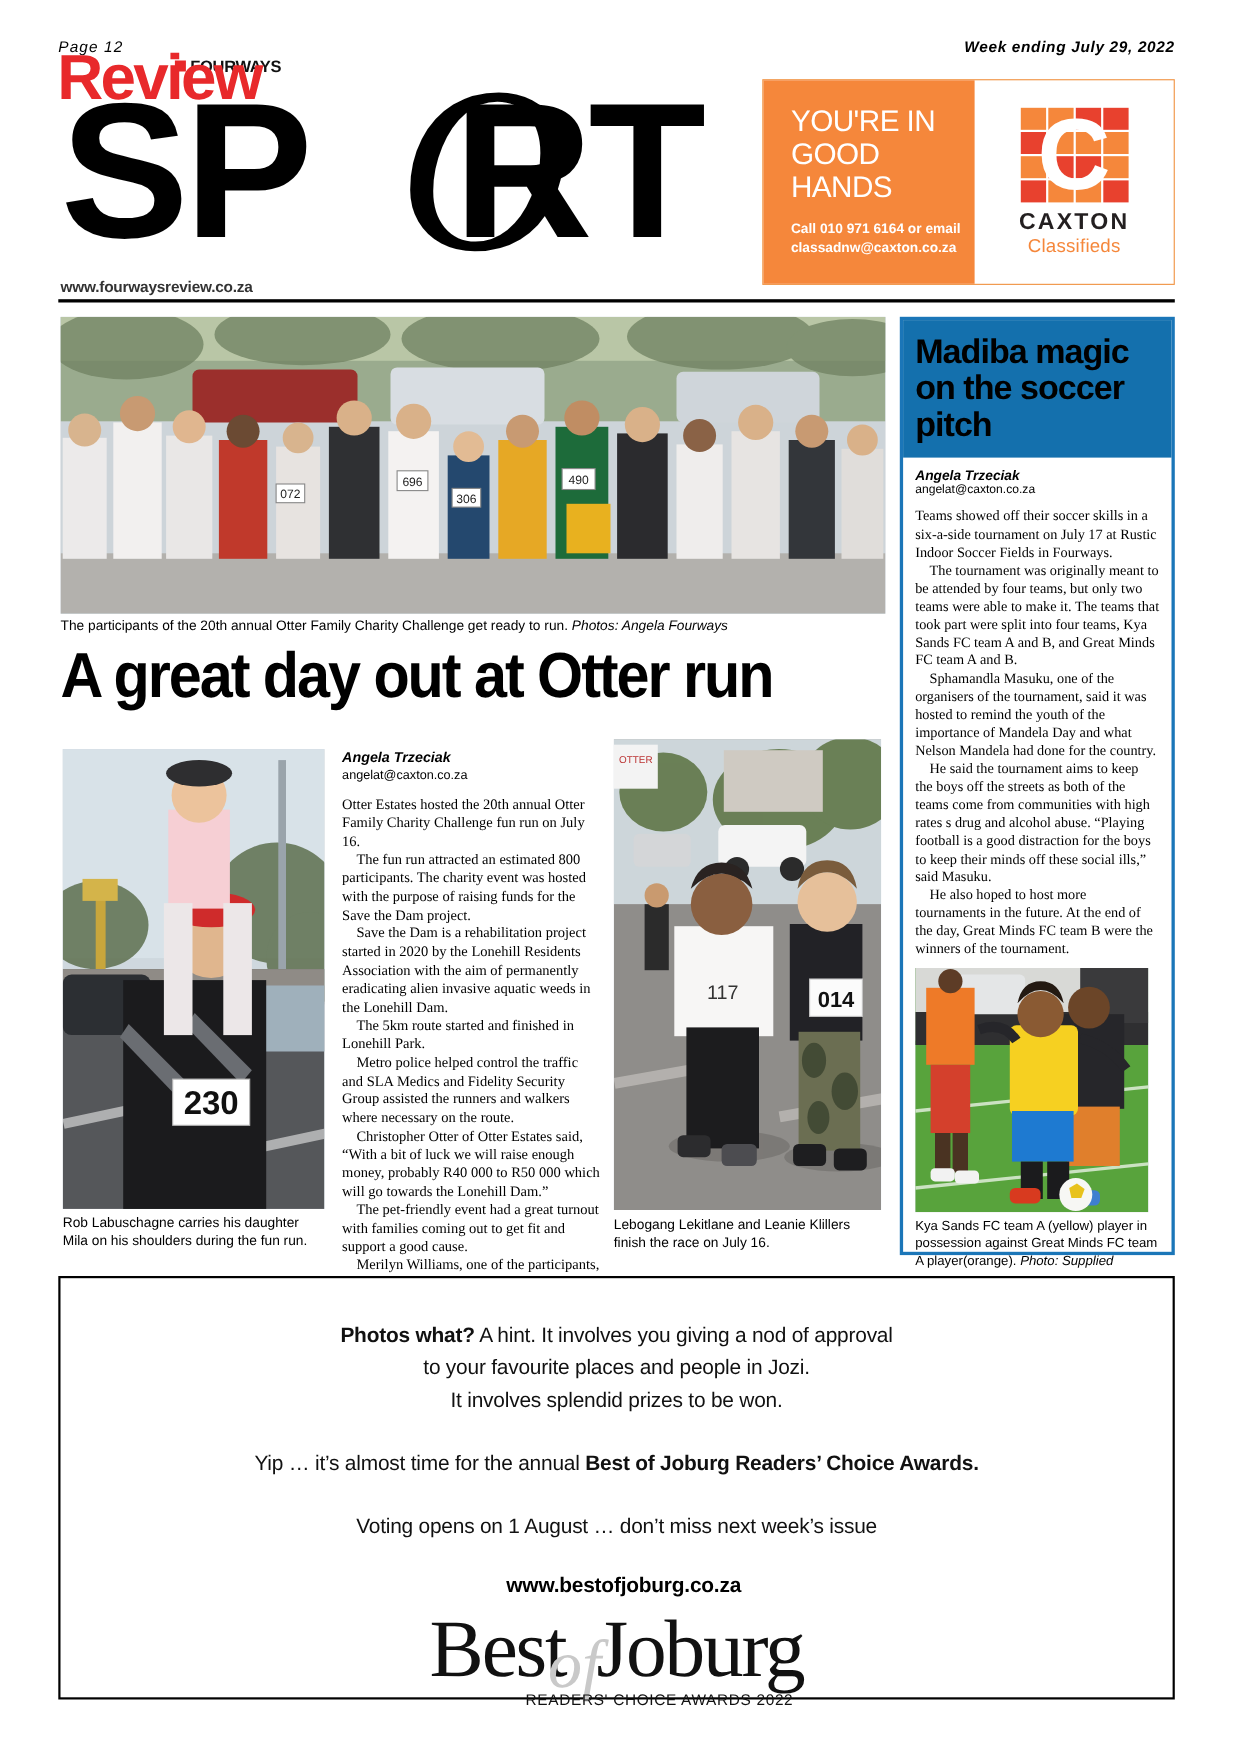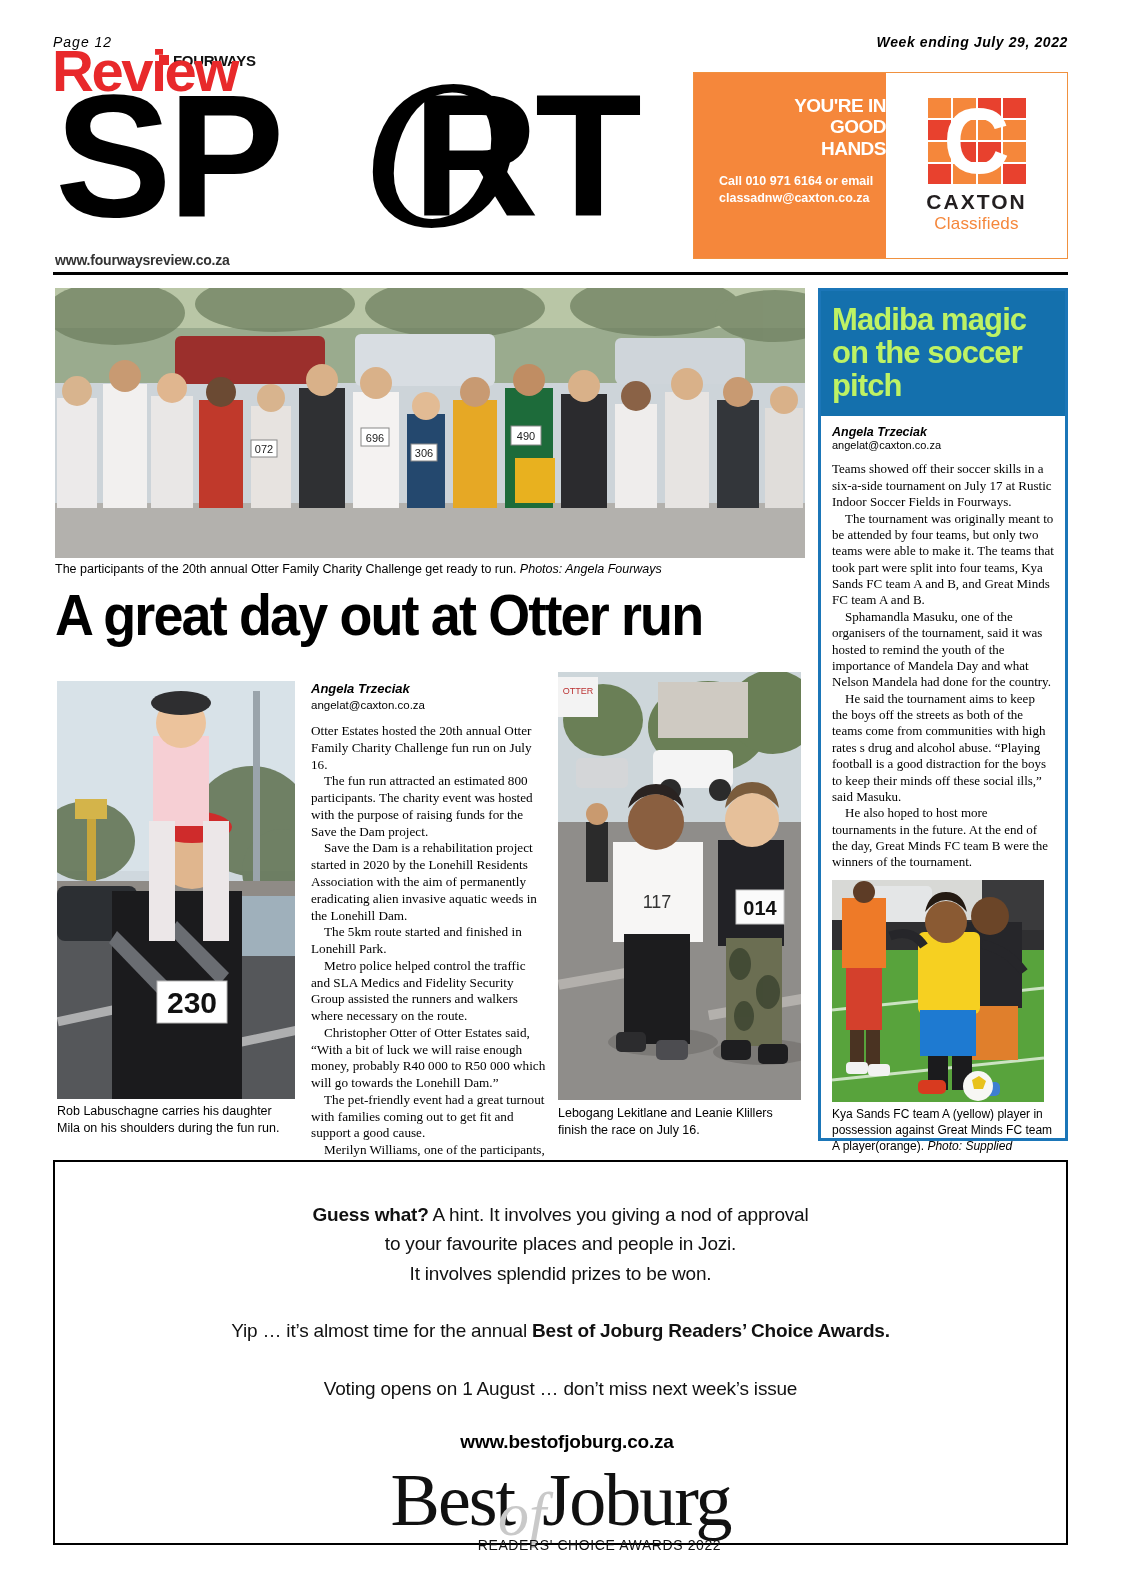--- a/index.html
+++ b/index.html
@@ -20,21 +20,21 @@
   .sportwrap{position:absolute;left:55px;top:88px;height:170px;width:640px;}
   .sport-letters{position:absolute;left:0;top:-20px;font-family:"Liberation Sans",sans-serif;font-weight:bold;font-size:175px;letter-spacing:-4px;line-height:1;color:#000;}
   .sport-o{position:absolute;left:307px;top:-42px;font-family:"Liberation Serif",serif;font-style:italic;font-size:215px;line-height:1;color:#000;}
 
   .siteurl{position:absolute;left:55px;top:252px;font-size:14px;font-weight:bold;letter-spacing:-.2px;color:#333;}
   .hdr-rule{position:absolute;left:53px;top:272px;width:1015px;height:3px;background:#000;}
 
   
   .caxton{position:absolute;left:693px;top:72px;width:373px;height:185px;border:1px solid #f0913f;display:flex;background:#fff;}
   .cax-left{width:192px;background:#f5873b;color:#fff;padding:22px 0 0 25px;box-sizing:border-box;}
-  .cax-left .l1{font-size:19px;font-weight:bold;line-height:1.12;letter-spacing:-.5px;text-align:right;}
+  .cax-left .l1{font-size:27px;font-weight:normal;line-height:1.12;letter-spacing:-.5px;}
   .cax-left .l2{margin-top:14px;font-size:12.5px;font-weight:bold;line-height:1.35;}
   .cax-right{flex:1;display:flex;flex-direction:column;align-items:center;justify-content:center;}
   .cax-grid{width:98px;height:86px;display:grid;grid-template-columns:repeat(4,1fr);grid-template-rows:repeat(4,1fr);gap:2px;position:relative;}
   .cax-grid i{display:block;}
   .cax-c-letter{position:absolute;left:0;top:0;width:98px;height:86px;display:flex;align-items:center;justify-content:center;font-family:"Liberation Sans",sans-serif;font-weight:bold;font-size:92px;line-height:1;color:#fff;-webkit-text-stroke:0;}
   .cax-name{margin-top:6px;font-size:21px;font-weight:bold;letter-spacing:2px;color:#231f20;}
   .cax-sub{font-size:17px;color:#f5873b;letter-spacing:.2px;}
 
   
   .photo{position:relative;overflow:hidden;background:#cfd6dc;}
@@ -52,21 +52,21 @@
   .byline{font-family:"Liberation Sans",sans-serif;font-weight:bold;font-style:italic;font-size:13px;}
   .bymail{font-family:"Liberation Sans",sans-serif;font-size:11.5px;margin-bottom:11px;}
   .col-text p{margin:0;text-indent:13px;}
   .col-text p.first{text-indent:0;}
 
   .col-photo-mid{position:absolute;left:558px;top:672px;width:243px;height:428px;}
   .cap-mid{position:absolute;left:558px;top:1105px;width:245px;font-size:12.5px;line-height:1.35;}
 
   
   .sidebar{position:absolute;left:818px;top:288px;width:250px;height:853px;border:3px solid #1b76b8;box-sizing:border-box;background:#fff;}
-  .sb-head{background:#1470ad;color:#bef264;padding:12px 11px 14px 11px;font-family:"Liberation Sans",sans-serif;font-weight:bold;font-size:31px;line-height:1.07;letter-spacing:-.9px;}
+  .sb-head{background:#1470ad;color:#000000;padding:12px 11px 14px 11px;font-family:"Liberation Sans",sans-serif;font-weight:bold;font-size:31px;line-height:1.07;letter-spacing:-.9px;}
   .sb-body{padding:9px 11px 0 11px;}
   .sb-by{font-family:"Liberation Sans",sans-serif;font-weight:bold;font-style:italic;font-size:12.5px;}
   .sb-mail{font-family:"Liberation Sans",sans-serif;font-size:11px;margin-bottom:10px;}
   .sb-text{font-family:"Liberation Serif",serif;font-size:13px;line-height:1.26;}
   .sb-text p{margin:0;text-indent:13px;}
   .sb-text p.first{text-indent:0;}
   .sb-photo{margin:9px 11px 0 11px;width:212px;height:222px;}
   .sb-cap{margin:5px 11px 0 11px;font-size:12px;line-height:1.33;}
   .sb-cap i{font-style:italic;}
 
@@ -368,21 +368,21 @@
         <path d="M150 64 Q176 70 192 92" stroke="#26262a" stroke-width="9" fill="none"></path>
       </svg>
     </div>
     <div class="sb-cap">
       <span>Kya Sands FC team A (yellow) player in possession against Great Minds FC team A player(orange). </span><i>Photo: Supplied</i>
     </div>
   </div>
 
   <div class="botad">
     <div class="ba-l ba-p1">
-      <span class="ba-b">Guess what?</span><span> A hint. It involves you giving a nod of approval</span>
+      <span class="ba-b">Photos what?</span><span> A hint. It involves you giving a nod of approval</span>
     </div>
     <div class="ba-l">to your favourite places and people in Jozi.</div>
     <div class="ba-l">It involves splendid prizes to be won.</div>
     <div class="ba-l ba-p2">
       <span>Yip … it’s almost time for the annual </span><span class="ba-b">Best of Joburg Readers’ Choice Awards.</span>
     </div>
     <div class="ba-l ba-p3">Voting opens on 1 August … don’t miss next week’s issue</div>
     <div class="ba-url">www.bestofjoburg.co.za</div>
     <div class="bj">
       <span class="bj-main">Best</span><span class="bj-of">of</span><span class="bj-main">Joburg</span>

